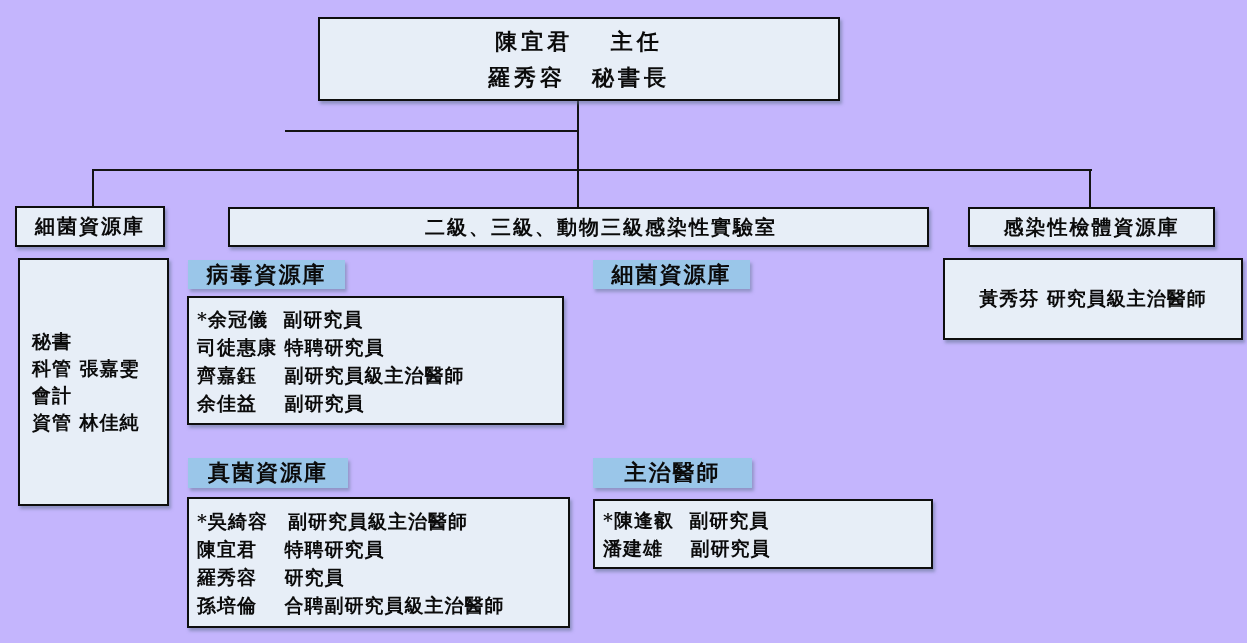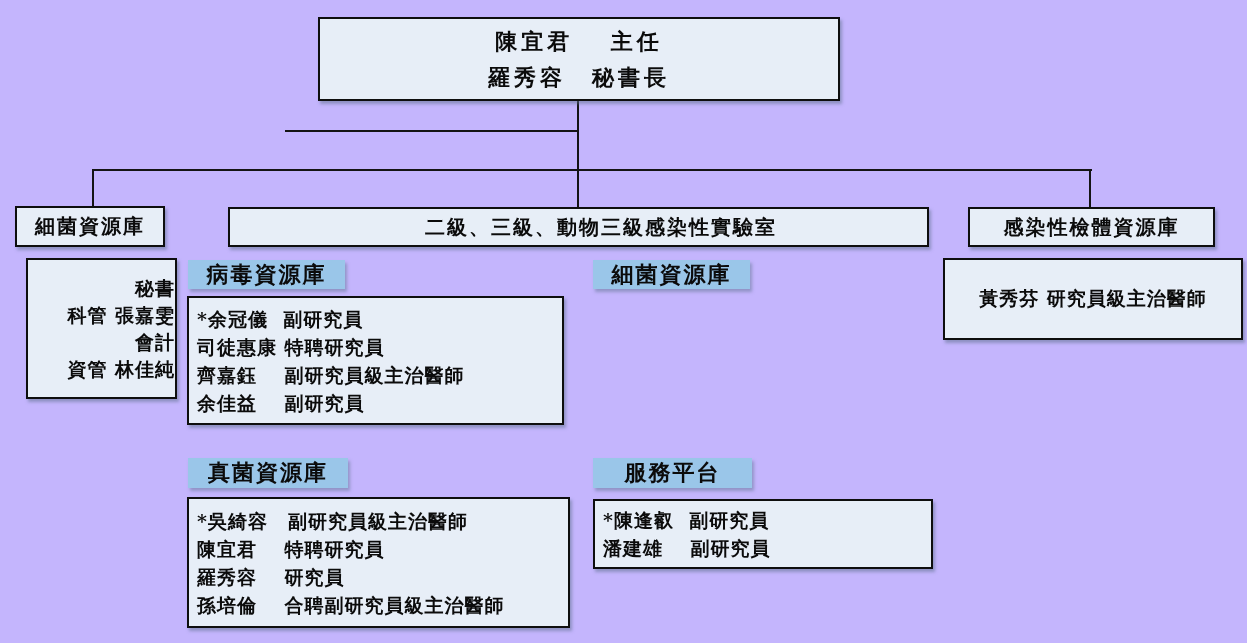--- a/index.html
+++ b/index.html
@@ -48,21 +48,21 @@
   <div class="box hdr" style="left:15px;top:206px;width:150px;height:41px;">
     <span>細菌資源庫</span>
   </div>
   <div class="box hdr" style="left:228px;top:207px;width:701px;height:40px;padding-left:45px;">
     <span>二級、三級、動物三級感染性實驗室</span>
   </div>
   <div class="box hdr" style="left:968px;top:207px;width:247px;height:40px;">
     <span>感染性檢體資源庫</span>
   </div>
 
-  <div class="box" style="left:26px;top:258px;width:151px;height:141px;text-align:right;">
+  <div class="box" style="left:18px;top:258px;width:151px;height:248px;">
     <div class="members admin-members">
       <div class="member">秘書</div>
       <div class="member">科管 張嘉雯</div>
       <div class="member">會計</div>
       <div class="member">資管 林佳純</div>
     </div>
   </div>
 
   <div class="box center-text" style="left:943px;top:258px;width:300px;height:82px;">
     <span>黃秀芬 研究員級主治醫師</span>
@@ -90,21 +90,21 @@
   <div class="box" style="left:187px;top:497px;width:383px;height:131px;">
     <div class="members">
       <div class="member">*吳綺容　副研究員級主治醫師</div>
       <div class="member">陳宜君　 特聘研究員</div>
       <div class="member">羅秀容　 研究員</div>
       <div class="member">孫培倫　 合聘副研究員級主治醫師</div>
     </div>
   </div>
 
   <div class="tag" style="left:593px;top:458px;width:159px;height:30px;">
-    <span>服務平台</span>
+    <span>主治醫師</span>
   </div>
   <div class="box" style="left:593px;top:499px;width:340px;height:70px;">
     <div class="members">
       <div class="member">*陳逢叡  副研究員</div>
       <div class="member">潘建雄　 副研究員</div>
     </div>
   </div>
 
 </div>
 

